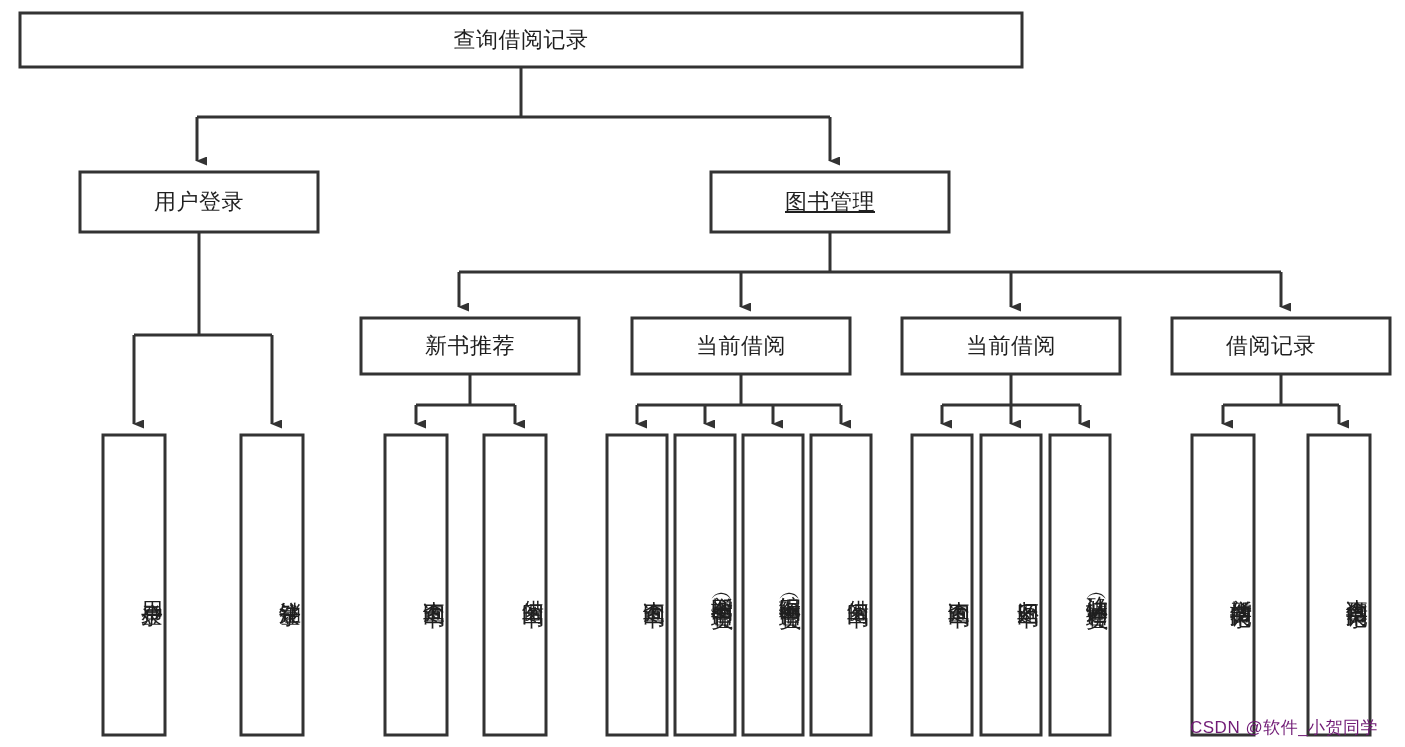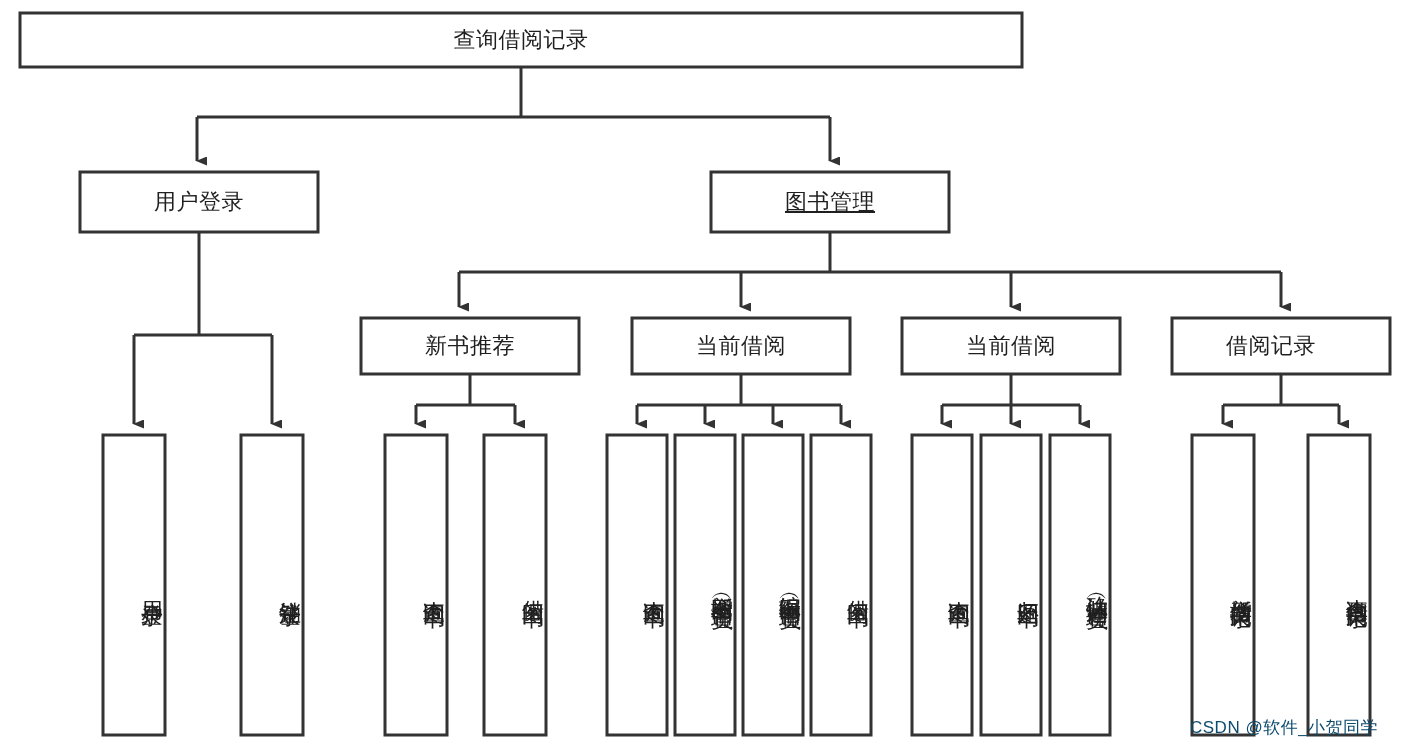--- a/index.html
+++ b/index.html
@@ -43,21 +43,21 @@
     writing-mode: vertical-rl;
     text-orientation: upright;
     letter-spacing: 2px;
     align-items: flex-start;
     padding-top: 4px;
     box-sizing: border-box;
   }
   .watermark {
     position: absolute;
     font-size: 17px;
-    color: #0c4a6e;
+    color: #701a75;
     white-space: nowrap;
     letter-spacing: 0.5px;
   }
 </style>
 </head>
 <body>
 
 <div id="canvas">
   <svg id="diagram-svg" viewBox="0 0 1405 747" xmlns="http://www.w3.org/2000/svg">
     <defs>

